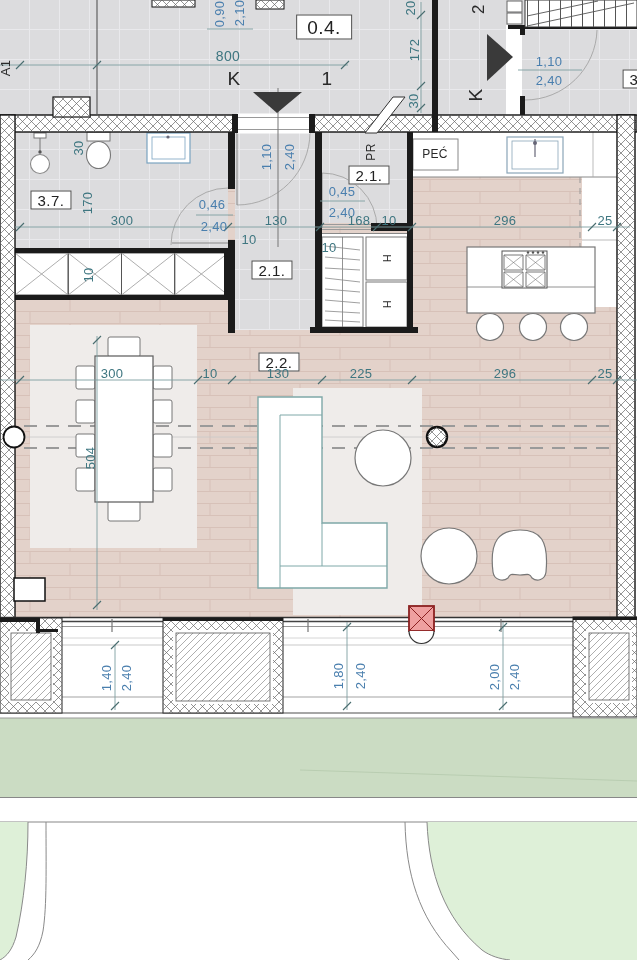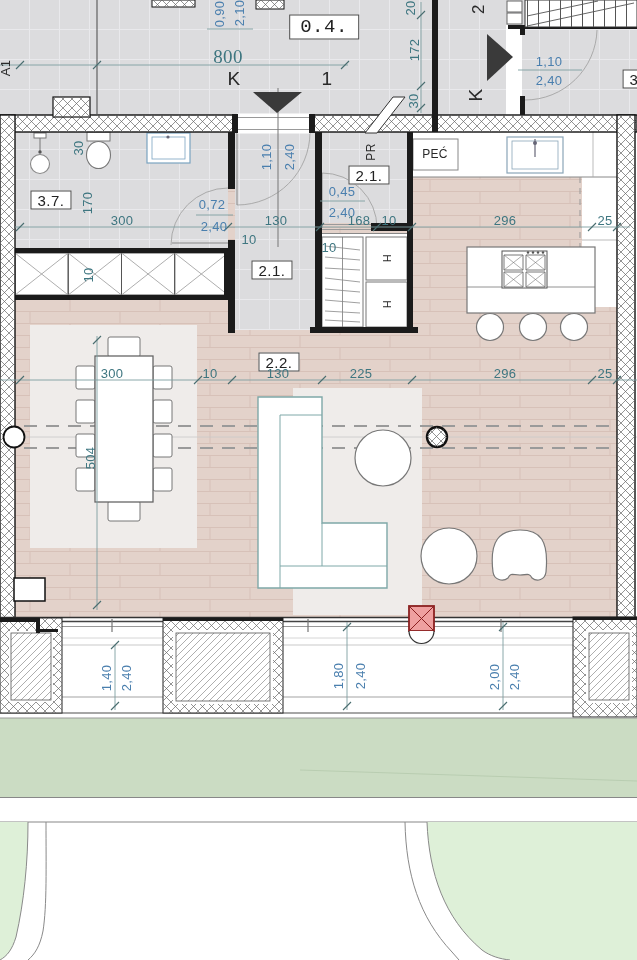--- a/index.html
+++ b/index.html
@@ -18,27 +18,27 @@
   .redcol{fill:var(--column_red,#efa0a0);}
   .couchln{stroke:var(--couch_line,#7fa8a8);}
   .lbl{
     position:absolute;transform:translate(-50%,-50%);
     font-size:13px;line-height:1;white-space:nowrap;letter-spacing:.3px;color:#2a2a2a;
   }
   .rot{transform:translate(-50%,-50%) rotate(-90deg);}
   .teal{color:var(--dim_teal,#3e7680);}
   .blue{color:var(--dim_blue,#4a7fae);}
   .dark{color:#2a2a2a;}
-  .fs11{font-size:11px;} .fs12{font-size:12px;} .fs14{font-size:19px;font-family:Liberation Serif, serif;}
+  .fs11{font-size:11px;} .fs12{font-size:12px;} .fs14{font-size:14px;}
   .fs17{font-size:17px;} .fs19{font-size:19px;}
   .box{
     border:1.5px solid #4a4a4a;background:#fff;padding:1px 6px;
     font-size:15px;color:#222;letter-spacing:.5px;
   }
-  .box-lg{font-size:19px;padding:2px 10px;font-family:Liberation Mono, monospace;}
+  .box-lg{font-size:19px;padding:2px 10px;}
 </style>
 </head>
 <body>
 
 <div id="stage">
 
 <svg width="637" height="960" viewBox="0 0 637 960">
   <defs>
     <pattern id="tile" width="30" height="30" patternUnits="userSpaceOnUse">
       <rect width="30" height="30" class="p-tilebg"></rect>
@@ -331,21 +331,21 @@
 <div class="lbl blue rot" style="left:266px;top:157px">1,10</div>
 <div class="lbl blue rot" style="left:289px;top:157px">2,40</div>
 <div class="lbl dark fs12" style="left:435px;top:154px">PEĆ</div>
 <div class="lbl dark rot fs12" style="left:371px;top:152px">PR</div>
 <div class="lbl box" style="left:369px;top:175px">2.1.</div>
 <div class="lbl blue" style="left:342px;top:191px">0,45</div>
 <div class="lbl blue" style="left:342px;top:212px">2,40</div>
 <div class="lbl teal rot" style="left:78px;top:148px">30</div>
 <div class="lbl box" style="left:51px;top:200px">3.7.</div>
 <div class="lbl teal rot" style="left:87px;top:203px">170</div>
-<div class="lbl blue" style="left:212px;top:204px">0,72</div>
+<div class="lbl blue" style="left:212px;top:204px">0,46</div>
 <div class="lbl blue" style="left:214px;top:226px">2,40</div>
 <div class="lbl teal" style="left:122px;top:220px">300</div>
 <div class="lbl teal" style="left:276px;top:220px">130</div>
 <div class="lbl teal" style="left:359px;top:220px">168</div>
 <div class="lbl teal" style="left:389px;top:220px">10</div>
 <div class="lbl teal" style="left:505px;top:220px">296</div>
 <div class="lbl teal" style="left:605px;top:220px">25</div>
 <div class="lbl teal rot" style="left:88px;top:275px">10</div>
 <div class="lbl teal" style="left:249px;top:239px">10</div>
 <div class="lbl teal" style="left:329px;top:247px">10</div>

